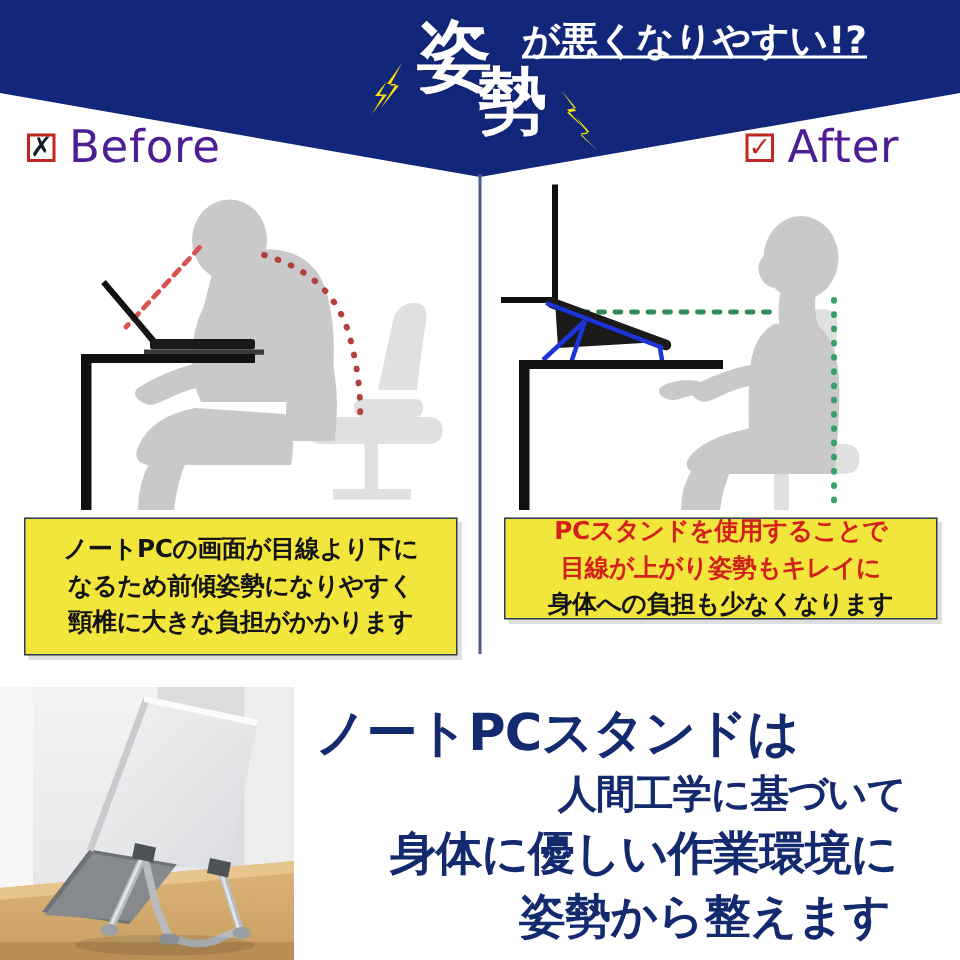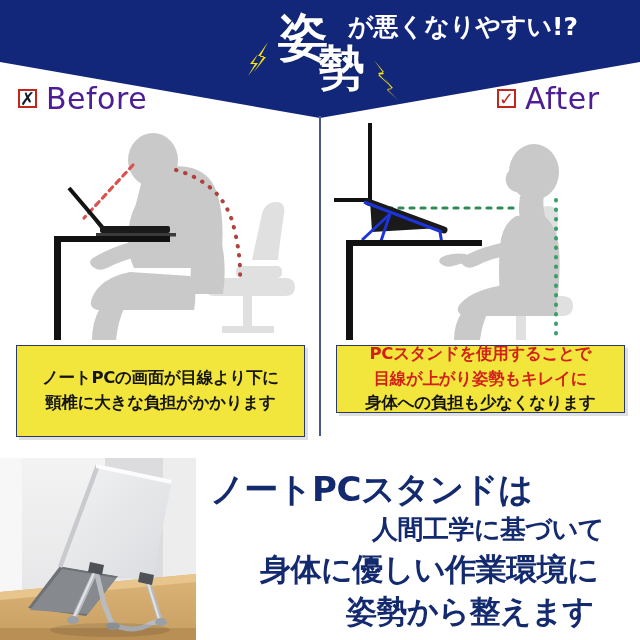--- a/index.html
+++ b/index.html
@@ -23,21 +23,21 @@
     position:absolute; top:0; left:0; width:640px; height:62px;
     z-index:4; pointer-events:none;
   }
   .ht-seg {
     position:absolute; top:10px;
     color:#ffffff; font-size:25px; font-weight:600;
     letter-spacing:0px; white-space:nowrap;
     font-family:"DejaVu Sans","Liberation Sans",sans-serif;
   }
   .ht-left  { left:46px; }
-  .ht-right { left:348px; }
+  .ht-right { left:348px;text-decoration:underline; }
 
   
   .emph-wrap { position:absolute; z-index:5; pointer-events:none; }
   .emph-ch {
     position:absolute; color:#ffffff; font-weight:700;
     font-family:"DejaVu Sans","Liberation Sans",sans-serif;
     line-height:1;
     text-shadow:0 0 2px rgba(0,0,0,.25);
   }
   .emph-shi { left:278px; top:12px;  font-size:50px; }
@@ -264,20 +264,21 @@
 
       <g>
         <rect x="26" y="120" width="136" height="6" fill="#111111"></rect>
         <rect x="26" y="120" width="7" height="100" fill="#111111"></rect>
       </g>
     </svg>
   </div>
 
   <div class="callout callout-left">
     <span class="co-line co-black">ノートPCの画面が目線より下に</span>
+    <span class="co-line co-black">なるため前傾姿勢になりやすく</span>
     <span class="co-line co-black">頸椎に大きな負担がかかります</span>
   </div>
 
   <div class="callout callout-right">
     <span class="co-line co-red">PCスタンドを使用することで</span>
     <span class="co-line co-red">目線が上がり姿勢もキレイに</span>
     <span class="co-line co-black">身体への負担も少なくなります</span>
   </div>
 
   <div class="photo">

